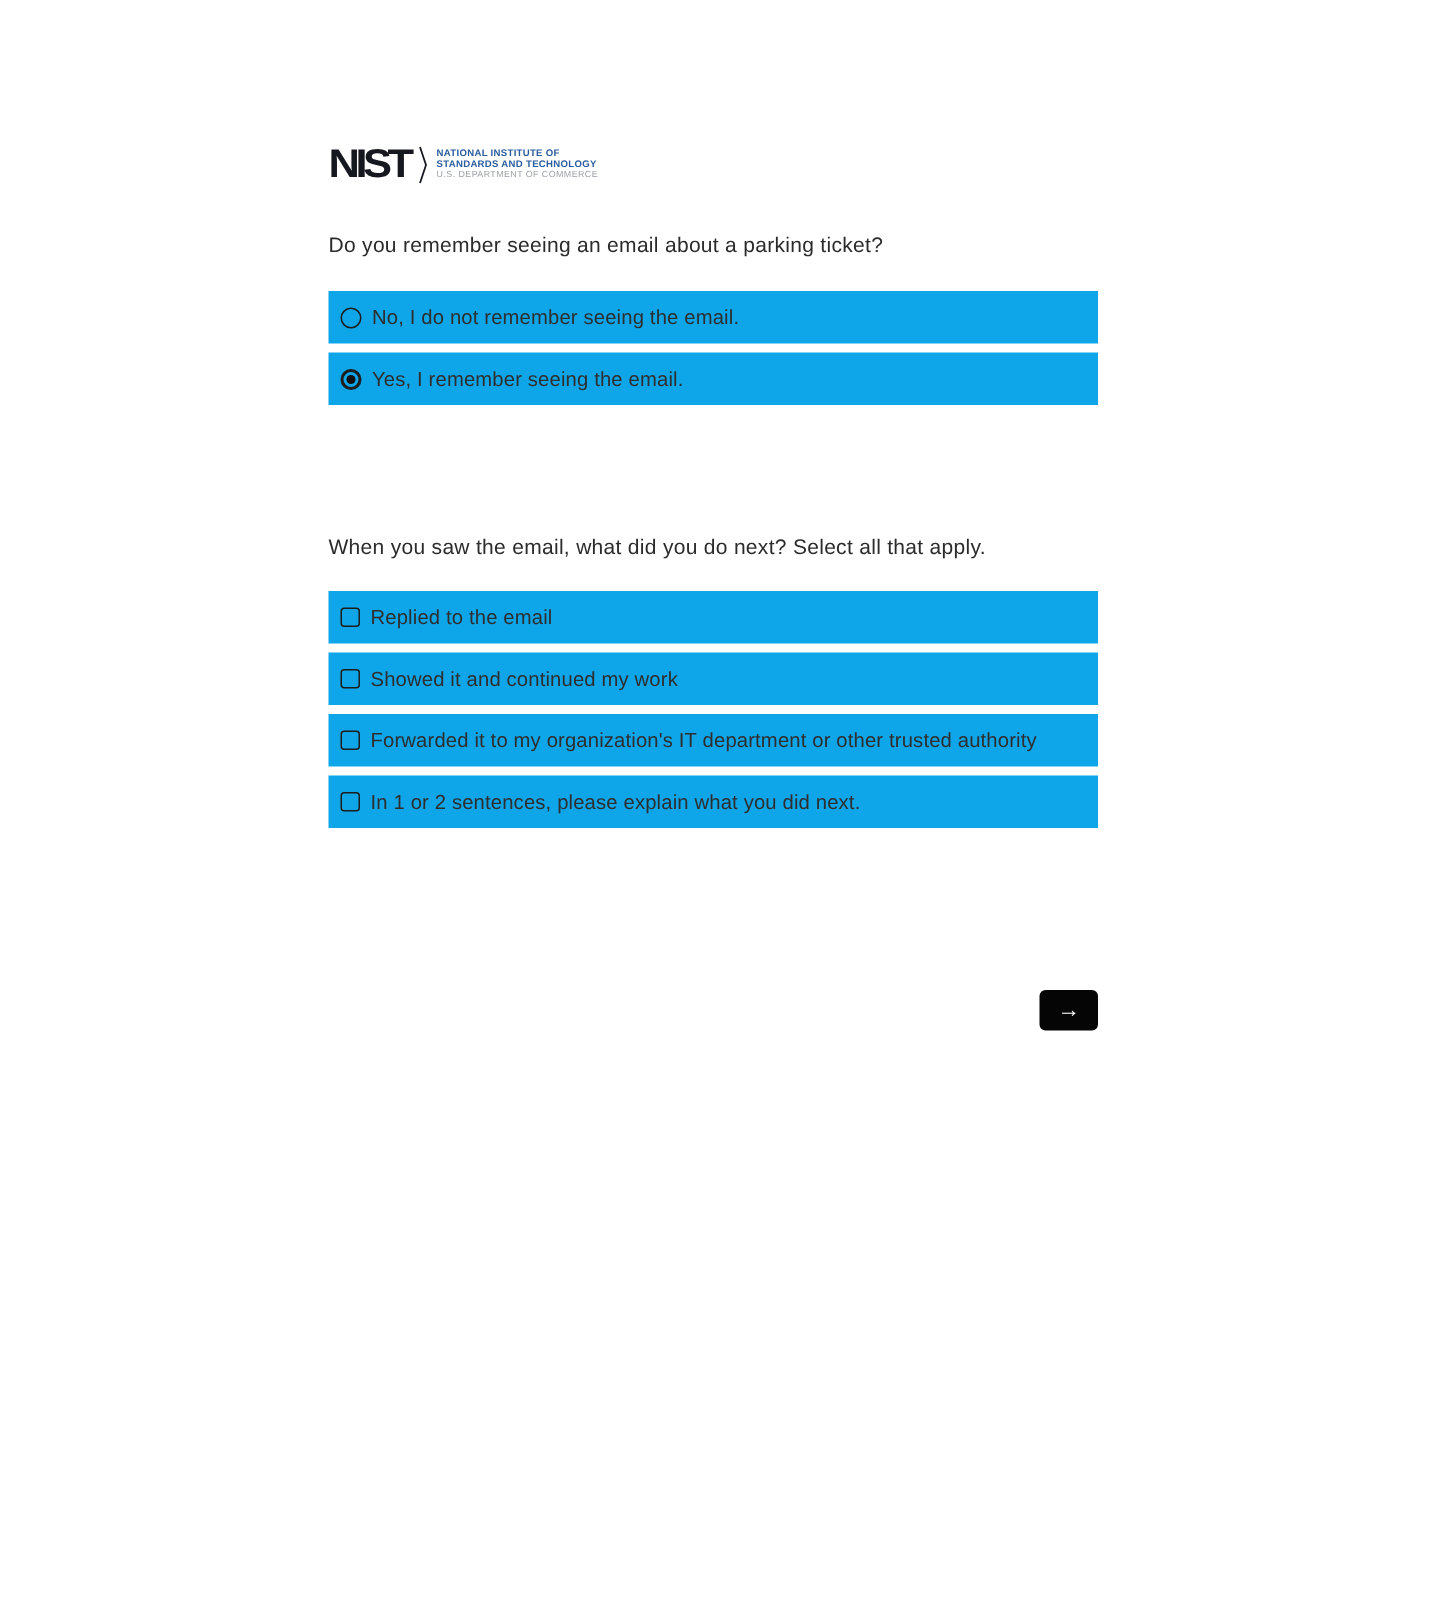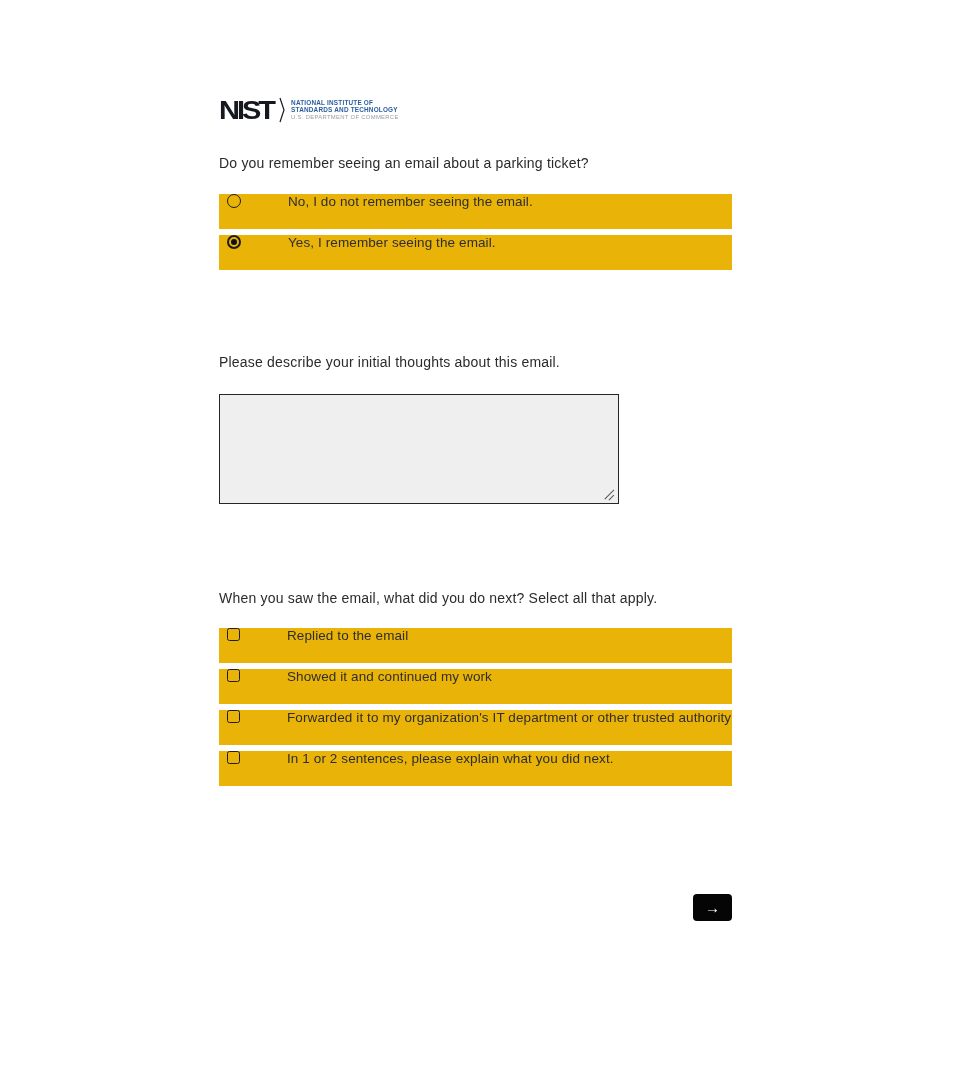--- a/index.html
+++ b/index.html
@@ -16,22 +16,22 @@
   .logo-lines { display:flex; flex-direction:column; justify-content:center; }
   .logo-line-blue { font-size:6.4px; font-weight:700; color:#2a5d9f;
     letter-spacing:0.2px; line-height:7.5px; white-space:nowrap; }
   .logo-line-gray { font-size:5.9px; font-weight:400; color:#9aa0a6;
     letter-spacing:0.3px; line-height:7.5px; white-space:nowrap; }
 
   
   .question-text { font-size:14px; line-height:25px; color:#2b2b2b;
     letter-spacing:0.2px; }
   .options { margin-top:18px; }
-  .option-row { display:flex; align-items:flex-start; width:513px; height:35px;
-    background:#eab308; margin-bottom:6px; padding-left:8px; cursor:pointer;gap:40px; }
+  .option-row { display:flex; align-items:center; width:513px; height:35px;
+    background:#0ea5e9; margin-bottom:6px; padding-left:8px; cursor:pointer; }
   .option-label { font-size:13.5px; color:#2e2e2e; letter-spacing:0.1px;
     margin-left:7px; }
 
   .radio { width:14px; height:14px; border:1.5px solid #1d1d1d;
     border-radius:50%; flex:0 0 auto; position:relative; background:transparent; }
   .option-row.selected .radio { border-width:2px; }
   .option-row.selected .radio::after { content:""; position:absolute;
     left:2px; top:2px; right:2px; bottom:2px; background:#111; border-radius:50%; }
 
   .checkbox { width:13px; height:13px; border:1.5px solid #1d1d1d;
@@ -92,27 +92,20 @@
           <span class="radio"></span>
           <span class="option-label">No, I do not remember seeing the email.</span>
         </div>
         <div class="option-row selected">
           <span class="radio"></span>
           <span class="option-label">Yes, I remember seeing the email.</span>
         </div>
       </div>
     </div>
 
-    <div class="q-block-2">
-      <div class="question-text">Please describe your initial thoughts about this email.</div>
-      <div class="textarea-wrap">
-        <textarea class="text-entry" aria-label="Please describe your initial thoughts about this email." style=""></textarea>
-        <span class="grip"></span>
-      </div>
-    </div>
 
     <div class="q-block-3">
       <div class="question-text">When you saw the email, what did you do next? Select all that apply.</div>
       <div class="options">
         <div class="option-row">
           <span class="checkbox"></span>
           <span class="option-label">Replied to the email</span>
         </div>
         <div class="option-row">
           <span class="checkbox"></span>

